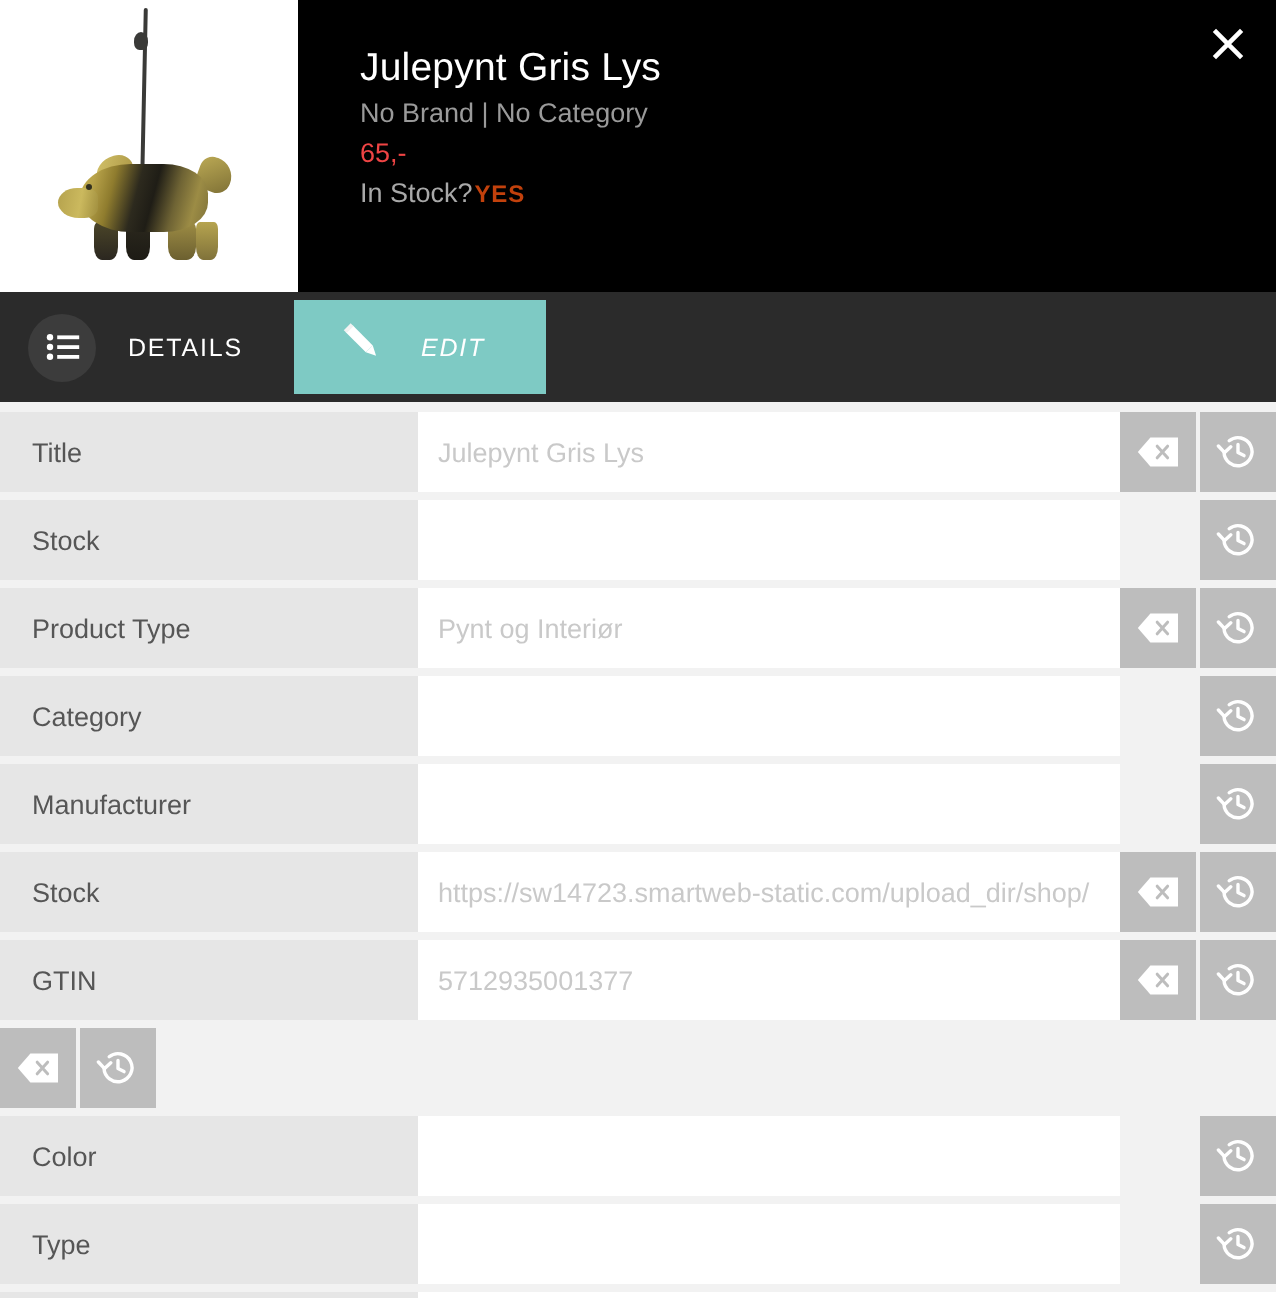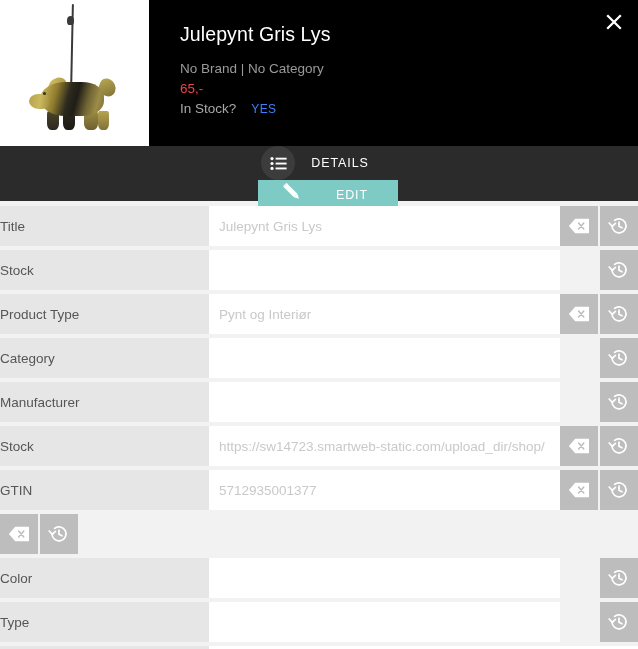--- a/index.html
+++ b/index.html
@@ -133,40 +133,40 @@
     font-weight: 400;
     line-height: 25px;
     color: #ffffff;
     letter-spacing: 0.1px;
   }
 
   .product-meta {
     font-size: 13.5px;
     line-height: 20px;
     color: #9a9a9a;
-    margin-top: 12px;
+    margin-top: 0;
   }
 
   .product-price {
     font-size: 13.5px;
     line-height: 20px;
     color: #ef4444;
   }
 
   .product-stock {
     font-size: 13.5px;
     line-height: 20px;
     color: #a8a8a8;
   }
   .product-stock .stock-val {
-    color: #3b82f6;
-    font-weight: 400;
+    color: #c2410c;
+    font-weight: 700;
     font-size: 12px;
     letter-spacing: 0.4px;
-    margin-left: 15px;
+    margin-left: 1px;
   }
 
   .close-btn {
     position: absolute;
     top: 6px;
     right: 8px;
     width: 32px;
     height: 32px;
     display: flex;
     align-items: center;
@@ -175,21 +175,20 @@
   }
   .close-btn svg { display: block; }
 
   
   .tabbar {
     height: 55px;
     background: #2b2b2b;
     display: flex;
     align-items: center;
     padding-left: 14px;
-    flex-direction: column;
   }
 
   .tab {
     height: 55px;
     display: flex;
     align-items: center;
     cursor: pointer;
   }
 
   .tab-details { padding-right: 22px; }
@@ -214,41 +213,42 @@
   }
 
   .tab-edit {
     background: #7ecac4;
     height: 47px;
     padding: 0 30px 0 22px;
     margin-left: 4px;
     display: flex;
     align-items: center;
   }
-  .tab-edit .tab-label { margin-left: 31px; }
+  .tab-edit .tab-label { margin-left: 16px; font-style: italic; }
 
   
   .form {
     padding: 5px 0 0 0;
     background: #f2f2f2;
   }
 
   .row {
     display: flex;
     align-items: stretch;
     height: 40px;
     margin-bottom: 4px;
   }
 
   .row-label {
     width: 209px;
     flex: 0 0 209px;
     background: #e6e6e6;
     display: flex;
     align-items: center;
+    padding-left: 16px;
     font-size: 13.5px;
     color: #565656;
   }
 
   .row-input {
     flex: 1 1 auto;
     background: #ffffff;
     display: flex;
     align-items: center;
     padding-left: 10px;

